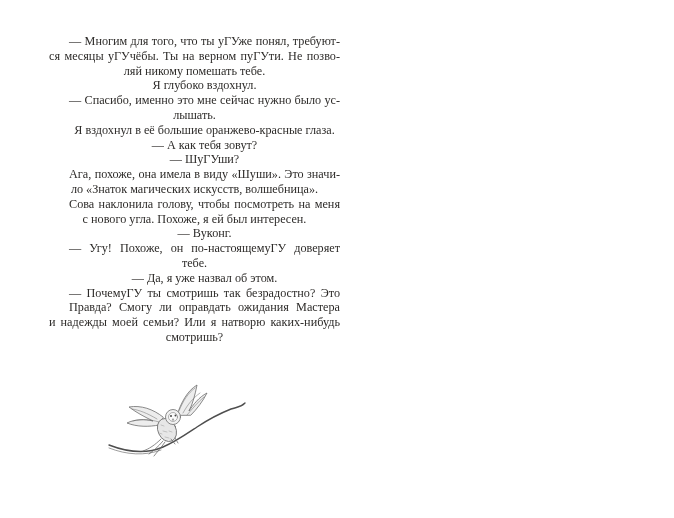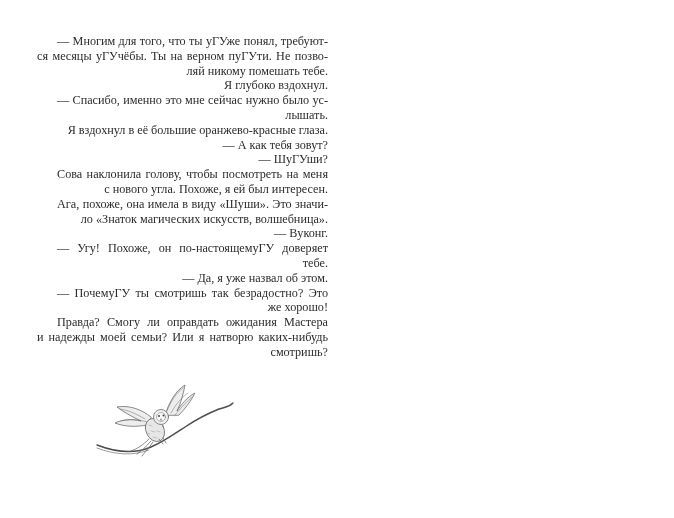--- a/index.html
+++ b/index.html
@@ -1,30 +1,30 @@
 <!DOCTYPE html>
 <html><head>
 <meta charset="utf-8">
 <style>
   html,body { margin:0; padding:0; background:#ffffff; }
   .spread {
     position:relative; width:674px; height:518px; background:#ffffff;
     font-family:"Liberation Serif", serif; color:#2d2b29; overflow:hidden;
   }
   .page { position:absolute; top:0; height:518px; }
-  .page.left  { left:0;   width:337px; }
+  .page.left  { left:12px;   width:337px; }
   .page.right { left:337px; width:337px; }
 
   .text-col { position:absolute; overflow:hidden; }
   #left-col  { left:37px;  top:34px;  width:291px; }
 
   .para { margin:0; padding:0; }
   .line {
     font-size:12.2px; line-height:14.8px; height:14.8px;
-    text-align:right; white-space:nowrap; color:#2d2b29;
+    text-align:center; white-space:nowrap; color:#2d2b29;
   }
   .line.just { white-space:normal; text-align:justify; text-align-last:justify; }
   .line.indent { text-indent:20px; }
   .owl-illustration     { position:absolute; left:93px;  top:381px; width:145px; height:92px; }
   svg { display:block; }
 </style>
 </head>
 <body>
 
 <div class="spread">
@@ -46,40 +46,39 @@
         <div class="para">
           <div class="line indent">Я вздохнул в её большие оранжево-красные глаза.</div>
         </div>
         <div class="para">
           <div class="line indent">— А как тебя зовут?</div>
         </div>
         <div class="para">
           <div class="line indent">— ШуГУши?</div>
         </div>
         <div class="para">
+          <div class="line just indent">Ага, похоже, она имела в виду «Шуши». Это значи-</div>
+          <div class="line">ло «Знаток магических искусств, волшебница».</div>
+        </div>
+        <div class="para">
           <div class="line just indent">Сова наклонила голову, чтобы посмотреть на меня</div>
           <div class="line">с нового угла. Похоже, я ей был интересен.</div>
-        </div>
-        <div class="para">
-          <div class="line just indent">Ага, похоже, она имела в виду «Шуши». Это значи-</div>
-          <div class="line">ло «Знаток магических искусств, волшебница».</div>
         </div>
         <div class="para">
           <div class="line indent">— Вуконг.</div>
         </div>
         <div class="para">
           <div class="line just indent">— Угу! Похоже, он по-настоящемуГУ доверяет</div>
           <div class="line">тебе.</div>
         </div>
         <div class="para">
           <div class="line indent">— Да, я уже назвал об этом.</div>
         </div>
         <div class="para">
           <div class="line just indent">— ПочемуГУ ты смотришь так безрадостно? Это</div>
-          <div class="line">же хорошо!</div>
         </div>
         <div class="para">
           <div class="line just indent">Правда? Смогу ли оправдать ожидания Мастера</div>
           <div class="line just">и надежды моей семьи? Или я натворю каких-нибудь</div>
           <div class="line">смотришь?</div>
         </div>
       </div>
 
     <svg class="owl-illustration" viewBox="0 0 145 92" xmlns="http://www.w3.org/2000/svg">
       <g stroke="#6d6d6d" stroke-width="0.8" stroke-linecap="round" fill="none">

